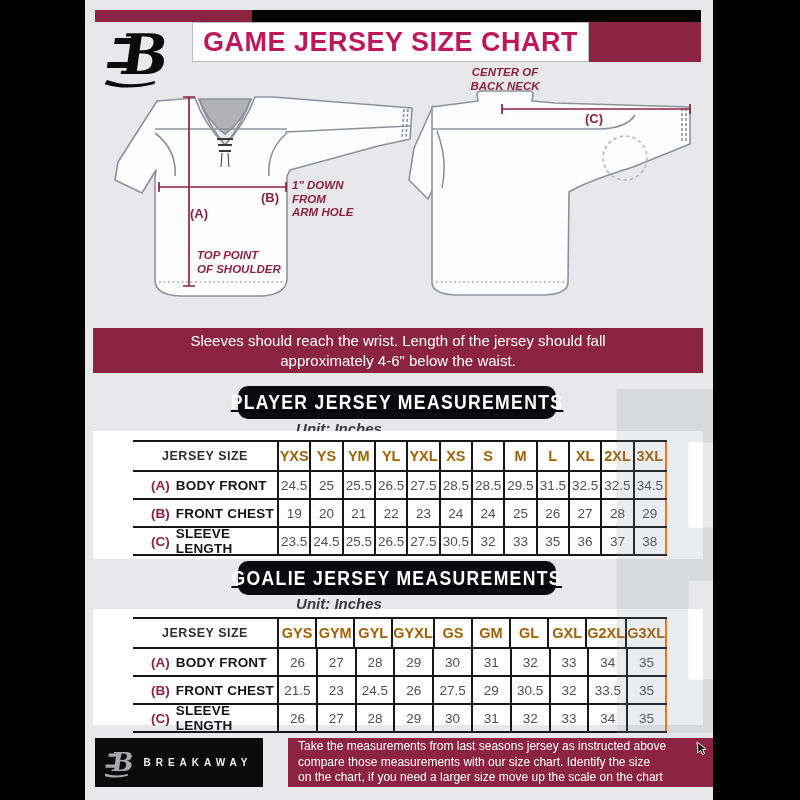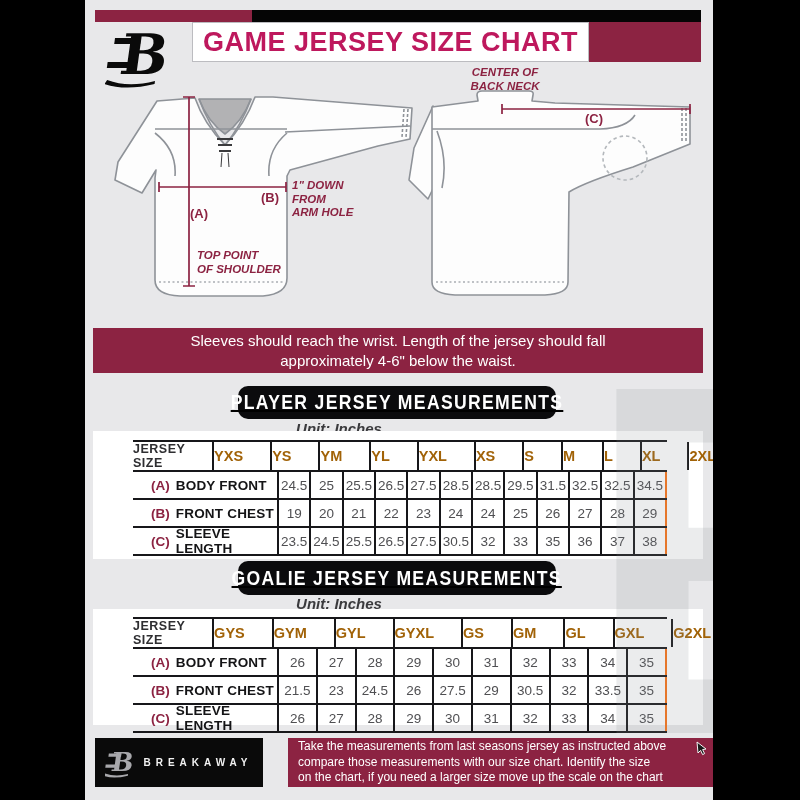--- a/index.html
+++ b/index.html
@@ -26,21 +26,21 @@
   .pill span{color:#fff;font-size:20px;font-weight:800;letter-spacing:1.5px;transform:scaleX(.88);white-space:nowrap;}
   .pill-player{left:153px;top:386px;width:318px;height:33px;}
   .pill-goalie{left:153px;top:561px;width:318px;height:34px;}
   .unit{left:0;width:508px;text-align:center;font-size:15px;font-weight:700;font-style:italic;color:#3a3a3d;}
   
   .panel{background:#fff;}
   .panel-player{left:8px;top:431px;width:610px;height:128px;}
   .panel-goalie{left:8px;top:609px;width:610px;height:116px;}
   .tbl{position:absolute;left:40px;width:534px;border-top:2.2px solid #17171a;}
   .trow{display:flex;border-bottom:2.2px solid #17171a;}
-  .trow.head{height:28px;gap:27px;}
+  .trow.head{height:28px;}
   .trow.datarow{height:26px;}
   .tlabel{width:144px;display:flex;align-items:center;box-sizing:border-box;padding-left:18px;}
   .tlabel.center{justify-content:center;padding-left:0;}
   .jersey-size{font-size:12.5px;font-weight:600;letter-spacing:.5px;color:#2e2e31;}
   .tag{color:#8c2342;font-weight:800;font-size:13.5px;margin-right:6px;}
   .lbl{color:#141416;font-weight:700;font-size:13.5px;letter-spacing:.2px;}
   .tcell{flex:1;display:flex;align-items:center;justify-content:center;border-left:2px solid #17171a;box-sizing:border-box;}
   .tcell.szhead{font-size:14.5px;font-weight:700;color:#a16207;}
   .tcell.val{font-size:13.5px;font-weight:500;color:#4f4f52;}
   .tcell.lastcol{border-right:2px solid #f97316;}

